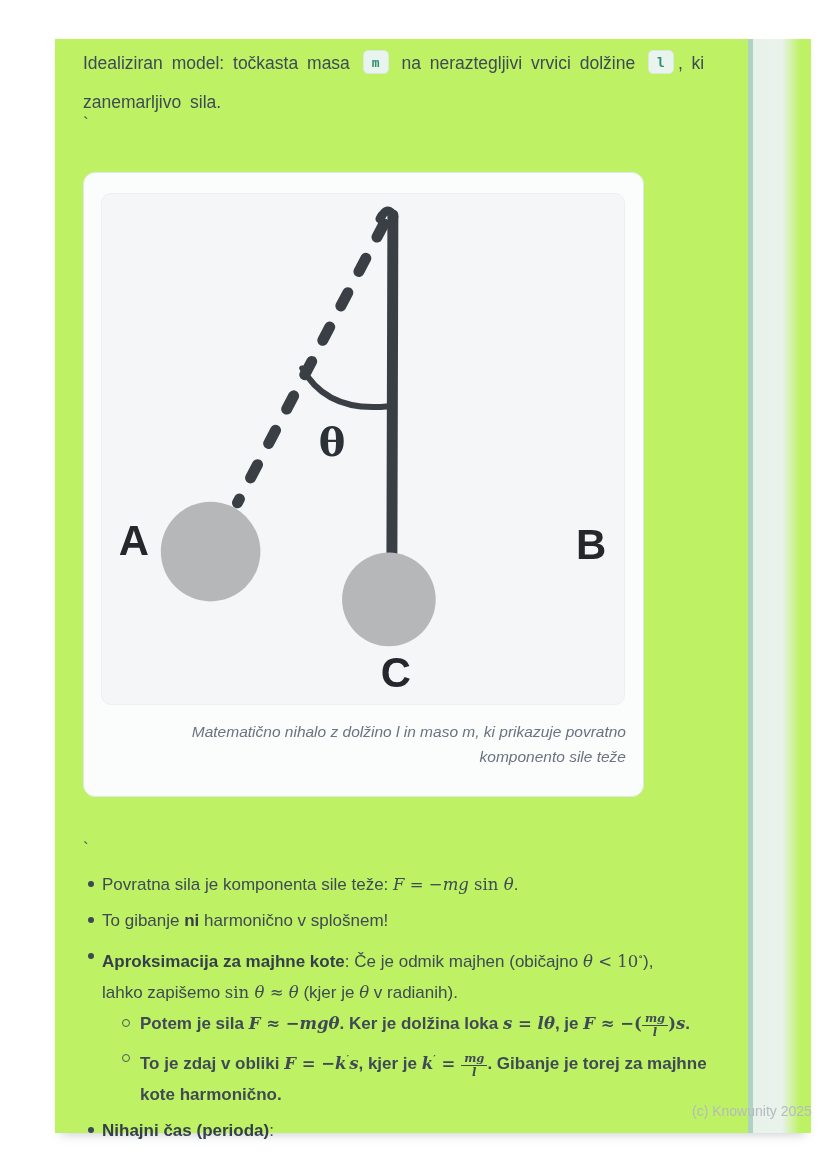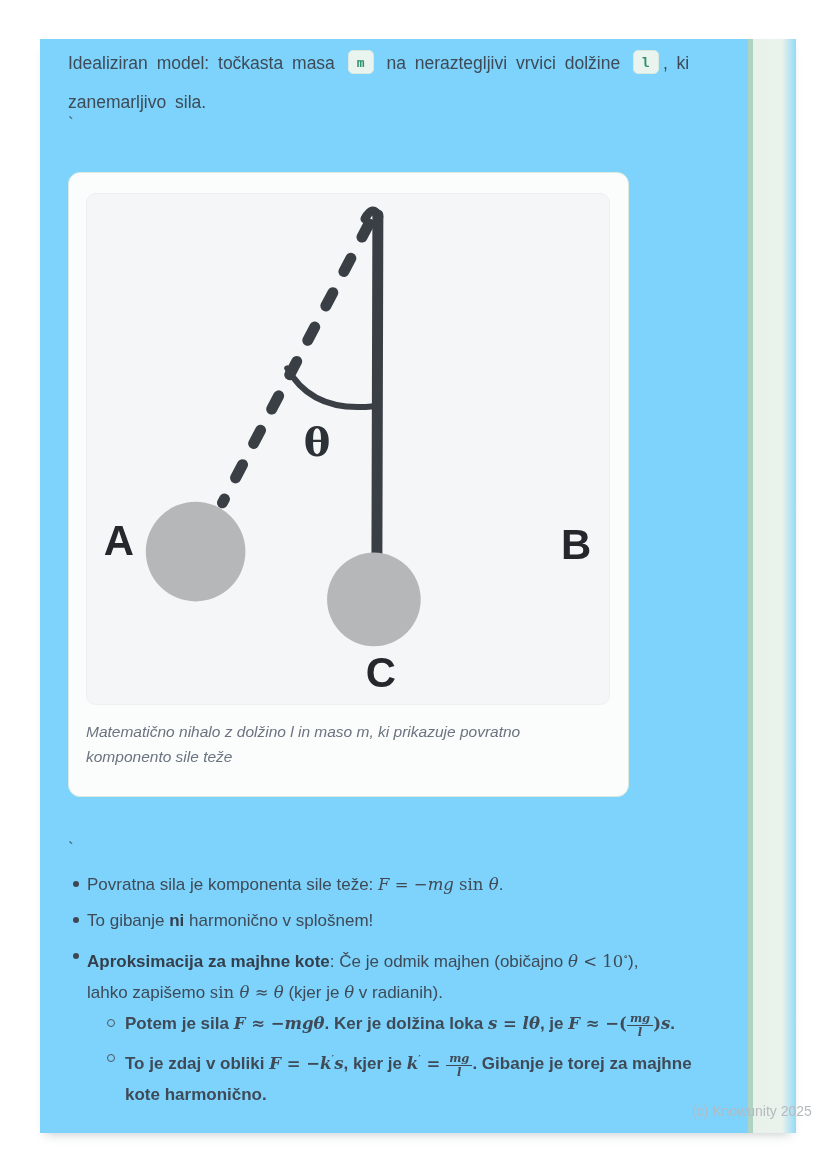--- a/index.html
+++ b/index.html
@@ -4,23 +4,23 @@
 <style>
   html,body{margin:0;padding:0;}
   body{
     width:828px;height:1171px;
     background:#ffffff;
     font-family:"Liberation Sans",sans-serif;
     position:relative;overflow:hidden;
     color:#3f4a56;
   }
   .sheet{
-    position:absolute;left:40px;top:39px;
+    position:absolute;left:55px;top:39px;
     width:756px;height:1094px;
-    background:#7dd3fc;
+    background:#bef264;
     box-shadow:0 7px 10px -6px rgba(90,100,110,.35);
   }
   .content{position:absolute;left:28px;top:5px;width:680px;}
 
   
   .intro{
     margin:0;width:655px;
     font-size:17.5px;line-height:39px;
     word-spacing:4px;color:#3e4a56;
   }
@@ -48,21 +48,21 @@
   .figure-panel{
     box-sizing:border-box;
     width:524px;height:512px;
     background:#f5f6f8;
     border:1px solid #edeff2;border-radius:10px;
     overflow:hidden;
   }
   .figure-panel svg{display:block;width:100%;height:100%;}
   .caption{
     margin:14px 17px 0 0;
-    text-align:left;
+    text-align:right;
     font-style:italic;font-size:15.5px;line-height:25px;
     color:#6b7380;
   }
   .caption-inner{display:inline-block;max-width:480px;}
 
   
   .blist{list-style:none;margin:6px 0 0 0;padding:0;width:680px;font-size:17px;line-height:31px;}
   .blist>li{position:relative;padding-left:19px;margin-bottom:5px;}
   .dot{
     position:absolute;left:5px;top:12px;
@@ -157,20 +157,24 @@
             <li>
               <span class="circ"></span>
               <div class="li-text"><span>Potem je sila </span><span class="mv">F</span><span class="mo"> ≈ −</span><span class="mv">mgθ</span><span>. Ker je dolžina loka </span><span class="mv">s</span><span class="mo"> = </span><span class="mv">lθ</span><span>, je </span><span class="mv">F</span><span class="mo"> ≈ −(</span><span class="frac"><span class="num">mg</span><span class="den">l</span></span><span class="mo">)</span><span class="mv">s</span><span>.</span></div>
             </li>
             <li>
               <span class="circ"></span>
               <div class="li-text"><span>To je zdaj v obliki </span><span class="mv">F</span><span class="mo"> = −</span><span class="mv">k</span><span class="ms">′</span><span class="mv">s</span><span>, kjer je </span><span class="mv">k</span><span class="ms">′</span><span class="mo"> = </span><span class="frac"><span class="num">mg</span><span class="den">l</span></span><span>. Gibanje je torej za majhne</span><br><span>kote harmonično.</span></div>
             </li>
           </ul>
         </li>
+        <li>
+          <span class="dot"></span>
+          <div class="li-text"><span class="b">Nihajni čas (perioda)</span><span>:</span></div>
+        </li>
       </ul>
 
     </div>
   </div>
 
   <div class="stripe-fill"></div>
   <div class="stripe-edge"></div>
   <div class="watermark">(c) Knowunity 2025</div>
 </div>
 

